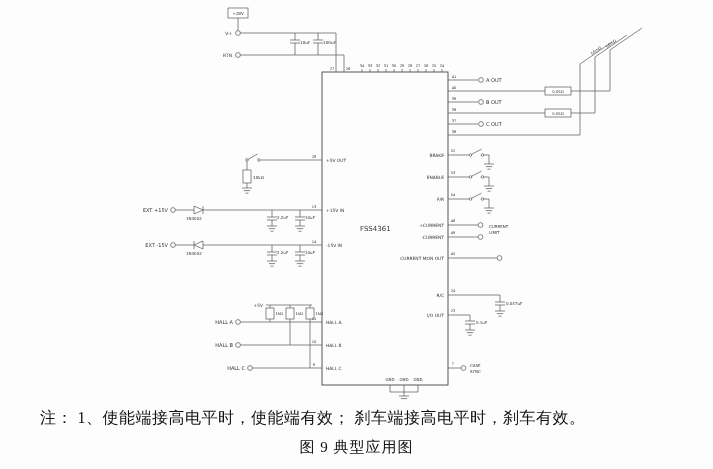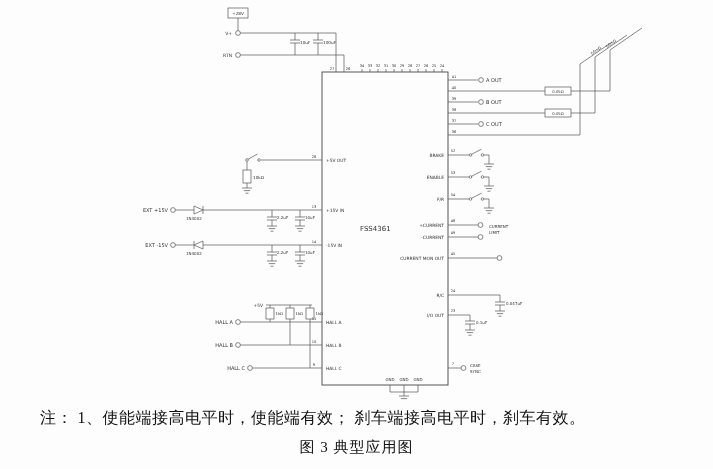--- a/index.html
+++ b/index.html
@@ -227,13 +227,13 @@
     <path class="wire" d="M390 385V392M404 385V392M418 385V392M390 392H418M404 392V396"></path>
     <use href="#gnd" x="404" y="396"></use>
     <text x="390" y="381" font-size="4" text-anchor="middle">GND</text>
     <text x="404" y="381" font-size="4" text-anchor="middle">GND</text>
     <text x="418" y="381" font-size="4" text-anchor="middle">GND</text>
   </g>
 </svg>
 </div>
 
 <div class="note">注： 1、使能端接高电平时，使能端有效；  刹车端接高电平时，刹车有效。</div>
-<div class="fig-caption">图 3  典型应用图</div>
+<div class="fig-caption">图 9  典型应用图</div>
 
 </body></html>

